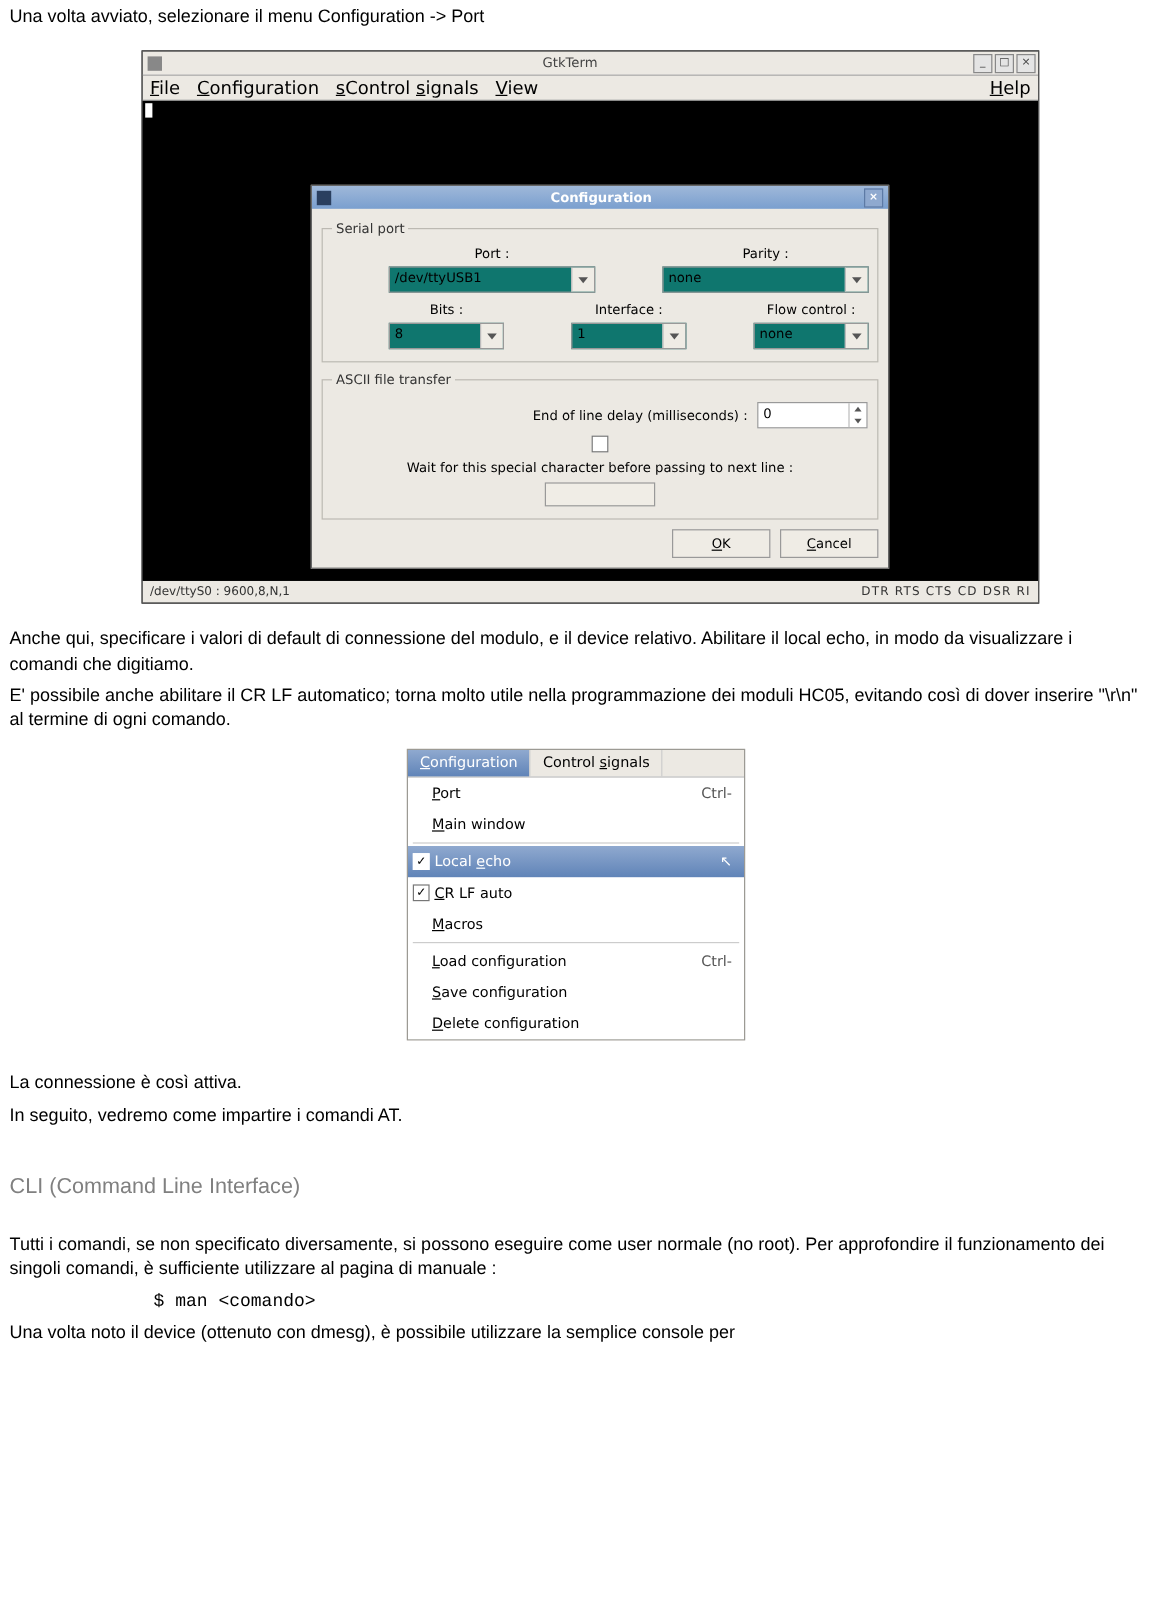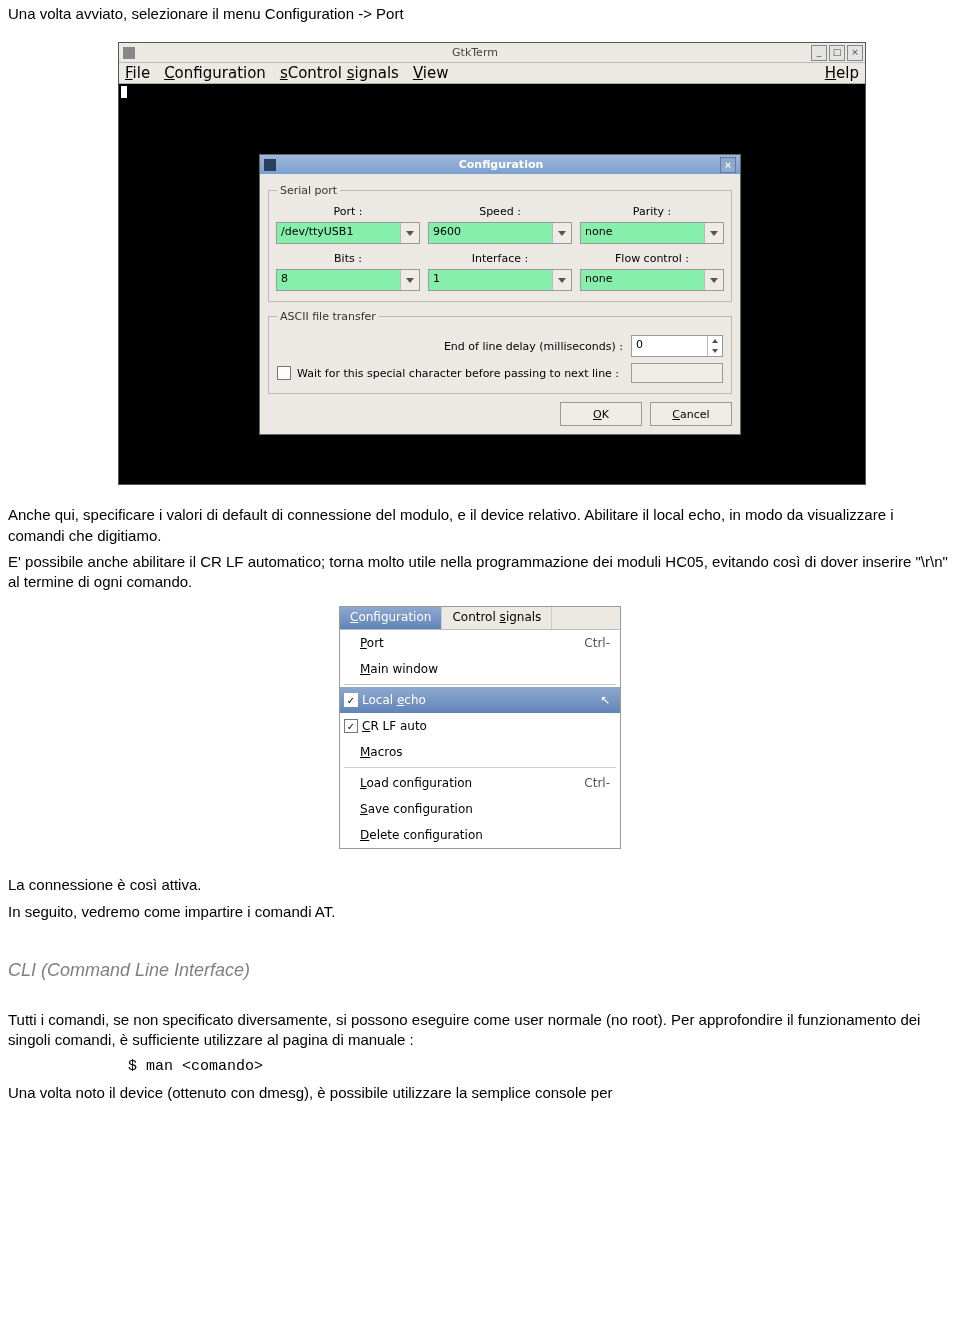--- a/index.html
+++ b/index.html
@@ -6,21 +6,21 @@
     font-family: Arial, Helvetica, sans-serif;
     font-size: 15px;
     color: #000;
     margin: 0;
     padding: 0 8px;
     width: 944px;
     background: #fff;
   }
   p { margin: 4px 0 6px 0; line-height: 1.35; }
   .mono { font-family: "Courier New", monospace; }
-  .italic-gray { font-style: italic; color: #808080; font-size: 18px; margin-top: 36px; margin-bottom: 28px; }
+  .italic-gray { color: #808080; font-size: 18px; margin-top: 36px; margin-bottom: 28px; }
   
   .gtkterm-window {
     width: 748px;
     margin: 18px 0 20px 110px;
     background: #000;
     border: 1px solid #555;
     font-family: "DejaVu Sans", Arial, sans-serif;
     font-size: 11px;
     box-sizing: border-box;
   }
@@ -96,25 +96,25 @@
   .cfg-title .close { width:14px; height:14px; background:#8fa9cf; border:1px solid #5d7aa5; color:#fff; display:flex; align-items:center; justify-content:center; font-size:9px;}
   .cfg-body { padding:6px 8px 8px 8px; }
   fieldset.cfg-fs {
     border:1px solid #bcb9b2;
     border-radius:0;
     margin:4px 0 8px 0;
     padding:6px 8px 10px 8px;
   }
   fieldset.cfg-fs legend { font-size:11px; padding:0 3px; color:#333; }
   .row { display:flex; gap:10px; margin-top:2px; }
-  .col { flex:1; display:flex; flex-direction:column; align-items:center; }
+  .col { flex:1; display:flex; flex-direction:column; align-items:center;margin-left:48px; }
   .col .lbl { font-size:11px; margin-bottom:4px; }
   .combo {
     display:flex; width:100%; height:20px;
-    border:1px solid #999; background:#86efac;
+    border:1px solid #999; background:#0f766e;
   }
   .combo .val { flex:1; padding:2px 4px; font-size:11px; }
   .combo .arrow {
     width:18px; background:#efece5;
     border-left:1px solid #bbb;
     display:flex; align-items:center; justify-content:center;
   }
   .combo .arrow::after { content:""; border-left:4px solid transparent; border-right:4px solid transparent; border-top:5px solid #555; }
   .ascii-row { display:flex; align-items:center; margin:6px 0; gap:8px; }
   .ascii-row .lbl { flex:1; text-align:right; font-size:11px; }
@@ -123,21 +123,21 @@
     border:1px solid #999; background:#fff;
   }
   .spin .val { flex:1; padding:2px 4px; }
   .spin .ar {
     width:14px; display:flex; flex-direction:column;
     border-left:1px solid #bbb;
   }
   .spin .ar div { flex:1; display:flex; align-items:center; justify-content:center; }
   .spin .ar .up::after { content:""; border-left:3px solid transparent; border-right:3px solid transparent; border-bottom:4px solid #555;}
   .spin .ar .dn::after { content:""; border-left:3px solid transparent; border-right:3px solid transparent; border-top:4px solid #555;}
-  .chkrow { display:flex; align-items:center; gap:6px; margin-top:6px; }
+  .chkrow { display:flex; align-items:center; gap:6px; margin-top:6px;flex-direction:column; }
   .chkbox {
     width:12px; height:12px; border:1px solid #777; background:#fff;
   }
   .txtfield {
     width:90px; height:18px; border:1px solid #999; background:#f0ede6;
   }
   .btnrow { display:flex; justify-content:flex-end; gap:8px; margin-top:4px; }
   .btn {
     min-width:60px; height:22px;
     border:1px solid #999; background:#efece5;
@@ -225,27 +225,20 @@
         <div class="close">×</div>
       </div>
       <div class="cfg-body">
         <fieldset class="cfg-fs">
           <legend>Serial port</legend>
           <div class="row">
             <div class="col">
               <div class="lbl">Port :</div>
               <div class="combo">
                 <div class="val">/dev/ttyUSB1</div>
-                <div class="arrow"></div>
-              </div>
-            </div>
-            <div class="col">
-              <div class="lbl">Speed :</div>
-              <div class="combo">
-                <div class="val">9600</div>
                 <div class="arrow"></div>
               </div>
             </div>
             <div class="col">
               <div class="lbl">Parity :</div>
               <div class="combo">
                 <div class="val">none</div>
                 <div class="arrow"></div>
               </div>
             </div>
@@ -292,20 +285,24 @@
             <div class="txtfield"></div>
           </div>
         </fieldset>
         <div class="btnrow">
           <div class="btn"><u>O</u>K</div>
           <div class="btn"><u>C</u>ancel</div>
         </div>
       </div>
     </div>
   </div>
+  <div class="gtkterm-status">
+    <span>/dev/ttyS0 : 9600,8,N,1</span>
+    <span class="right">DTR  RTS  CTS  CD  DSR  RI</span>
+  </div>
 </div>
 
 <p>Anche qui, specificare i valori di default di connessione del modulo, e il device relativo. Abilitare il local echo, in modo da visualizzare i comandi che digitiamo.</p>
 <p>E' possibile anche abilitare il CR LF automatico; torna molto utile nella programmazione dei moduli HC05, evitando così di dover inserire "\r\n" al termine di ogni comando.</p>
 
 <div class="menu-shot">
   <div class="menu-tabs">
     <div class="tab active"><u>C</u>onfiguration</div>
     <div class="tab">Control <u>s</u>ignals</div>
   </div>

